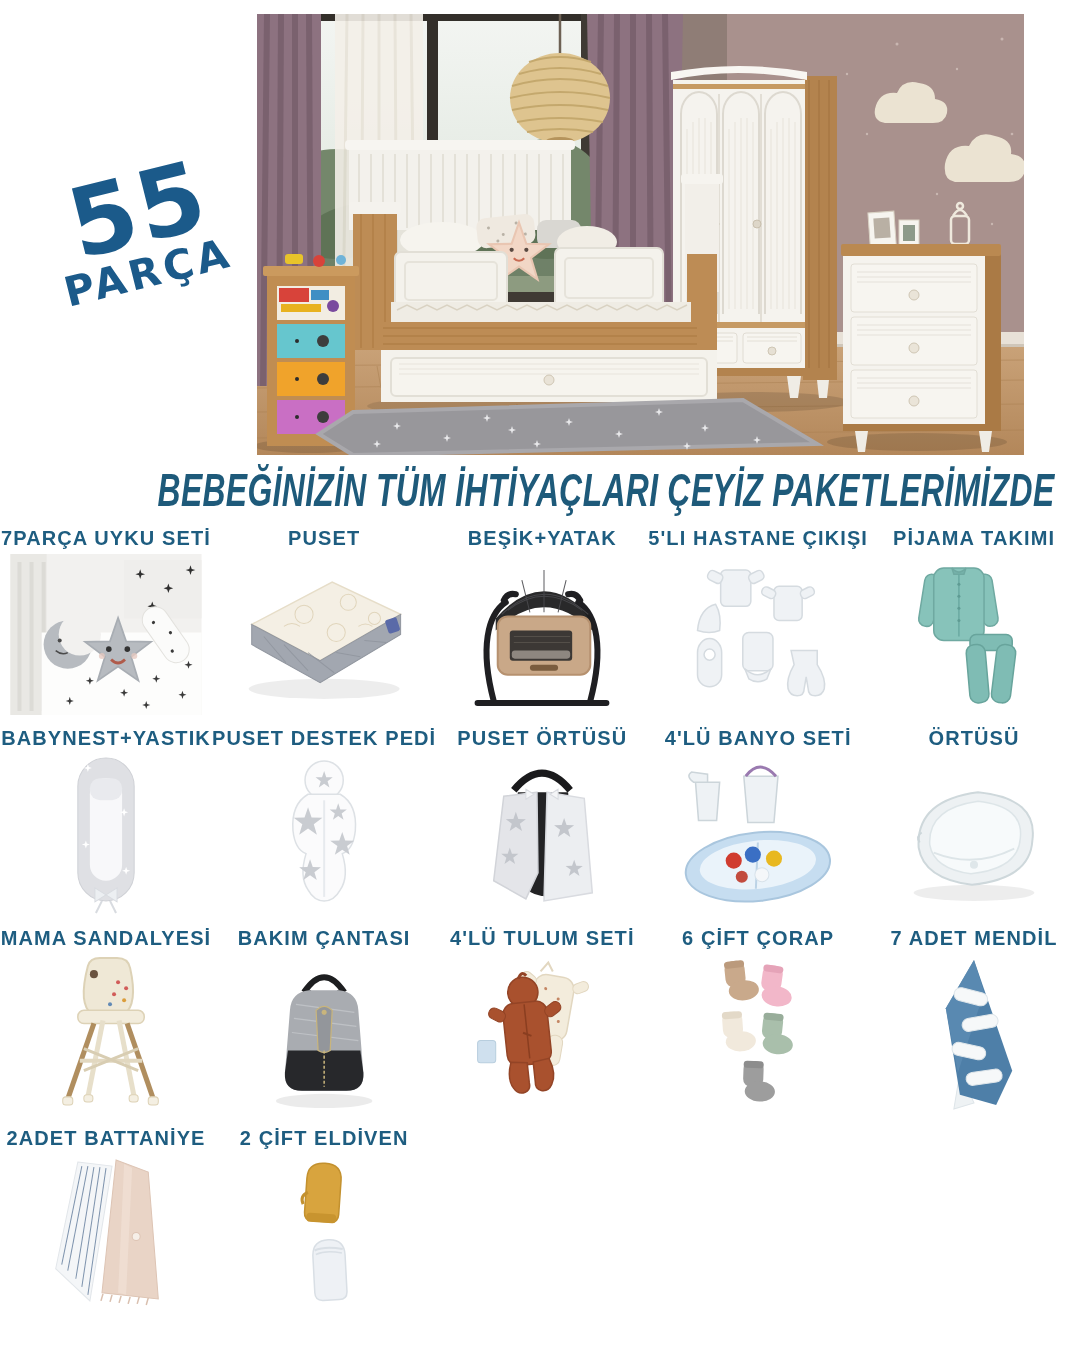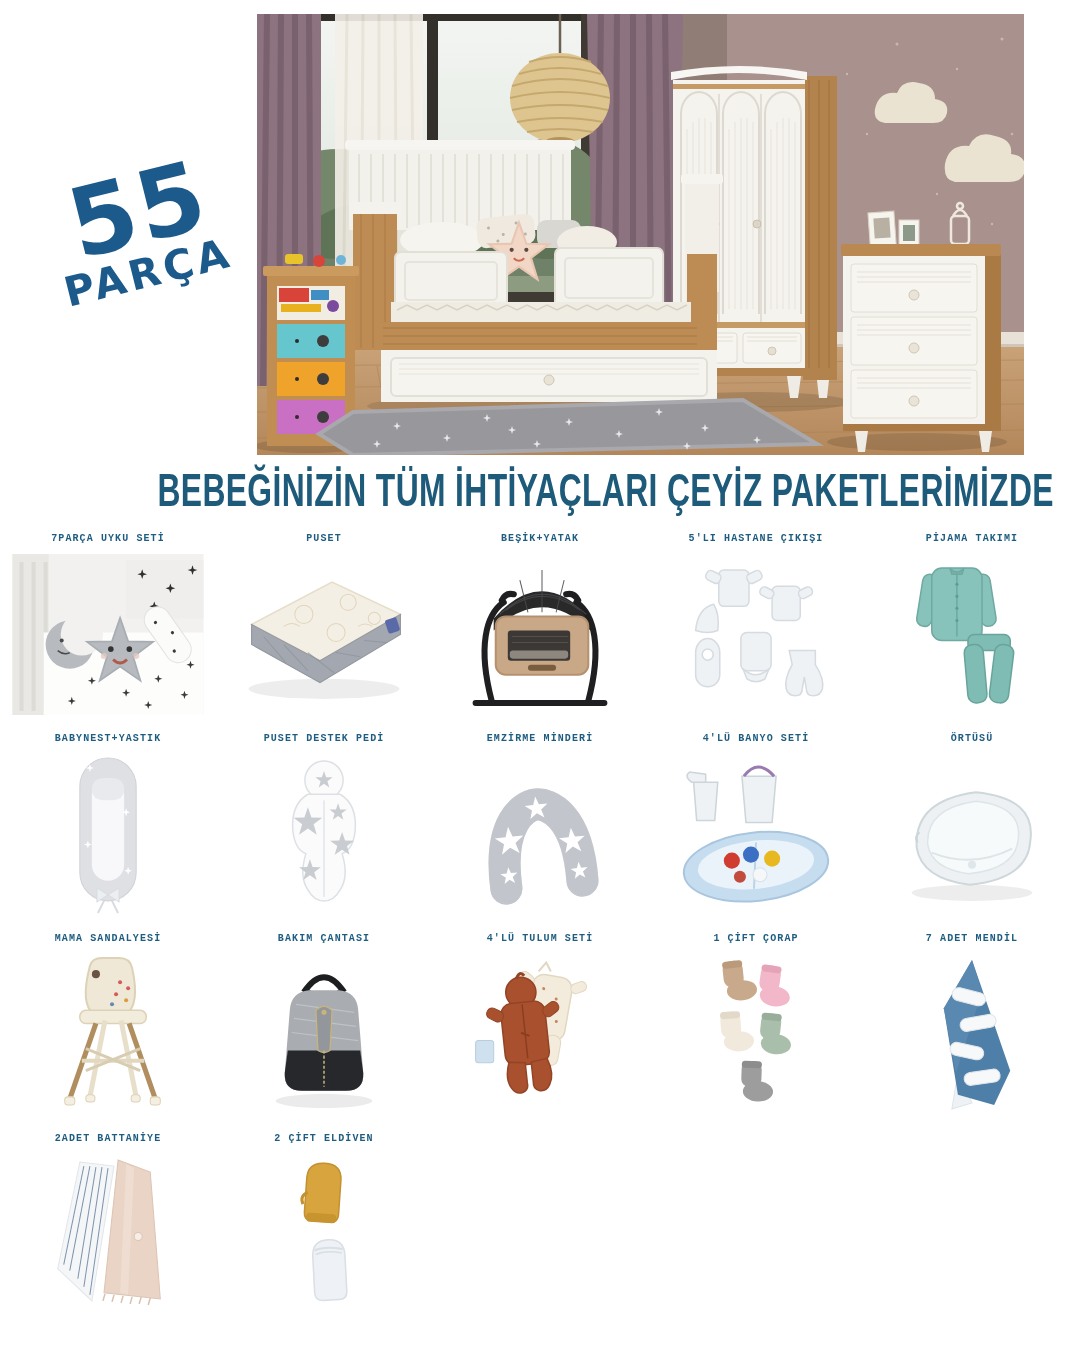--- a/index.html
+++ b/index.html
@@ -14,34 +14,34 @@
   .hero svg{display:block;width:100%;height:100%;}
   
   .badge{
     position:absolute;left:52px;top:168px;transform:rotate(-14deg);
     color:#1b5a8a;font-family:"DejaVu Sans","Liberation Sans",sans-serif;
     font-weight:800;text-align:left;line-height:0.9;
   }
   .badge .big{font-size:96px;letter-spacing:2px;margin-left:22px;display:block;}
   .badge .small{font-size:41px;letter-spacing:4px;display:block;margin-top:2px;}
   
-  .heading-wrap{position:absolute;top:466px;left:0;width:944px;text-align:center;}
+  .heading-wrap{position:absolute;top:466px;left:0;width:944px;text-align:center;font-style:italic;}
   .heading{
     display:inline-block;font-weight:700;font-size:43px;color:#1e5a7a;
     transform:scale(0.74,1.08);transform-origin:center;white-space:nowrap;letter-spacing:0.5px;
   }
   
   .grid{
     position:absolute;top:524px;left:0;width:1080px;
     display:grid;grid-template-columns:repeat(5,1fr);grid-auto-rows:200px;
   }
   .cell{display:flex;flex-direction:column;align-items:center;}
   .cell-label{
     height:28px;display:flex;align-items:center;justify-content:center;
-    font-size:10px;font-weight:700;letter-spacing:1.1px;color:#1e5d80;white-space:nowrap;font-family:Liberation Mono, monospace;
+    font-size:20px;font-weight:700;letter-spacing:1.1px;color:#1e5d80;white-space:nowrap;
   }
   .cell-img{width:100%;height:166px;}
   .cell-img svg{display:block;width:100%;height:100%;}
 </style>
 </head>
 <body>
 
 <div class="hero">
 <svg viewBox="0 0 767 441" preserveAspectRatio="none">
   <defs>
@@ -574,39 +574,39 @@
           <path transform="translate(84,70) scale(0.5)" d="M0,-30 L7,-9.7 L28.5,-9.3 L11.4,3.7 L17.6,24.3 L0,12 L-17.6,24.3 L-11.4,3.7 L-28.5,-9.3 L-7,-9.7 Z"></path>
           <path transform="translate(118,92) scale(0.42)" d="M0,-30 L7,-9.7 L28.5,-9.3 L11.4,3.7 L17.6,24.3 L0,12 L-17.6,24.3 L-11.4,3.7 L-28.5,-9.3 L-7,-9.7 Z"></path>
           <path transform="translate(86,118) scale(0.38)" d="M0,-30 L7,-9.7 L28.5,-9.3 L11.4,3.7 L17.6,24.3 L0,12 L-17.6,24.3 L-11.4,3.7 L-28.5,-9.3 L-7,-9.7 Z"></path>
           <path transform="translate(114,60) scale(0.3)" d="M0,-30 L7,-9.7 L28.5,-9.3 L11.4,3.7 L17.6,24.3 L0,12 L-17.6,24.3 L-11.4,3.7 L-28.5,-9.3 L-7,-9.7 Z"></path>
           <path transform="translate(100,28) scale(0.3)" d="M0,-30 L7,-9.7 L28.5,-9.3 L11.4,3.7 L17.6,24.3 L0,12 L-17.6,24.3 L-11.4,3.7 L-28.5,-9.3 L-7,-9.7 Z"></path>
         </g>
       </svg>
     </div>
   </div>
 
-
-  <div class="cell">
-    <div class="cell-label">EMZİRME MİNDERİ</div>
-    <div class="cell-img">
-      <svg viewBox="0 0 200 165">
-        <g transform="rotate(-6 100 90)">
-          <path d="M62,132 C60,66 88,52 100,52 C112,52 140,66 138,132" stroke="#c6c9ce" stroke-width="32" fill="none" stroke-linecap="round"></path>
-          <path d="M62,132 C60,66 88,52 100,52 C112,52 140,66 138,132" stroke="#b9bcc2" stroke-width="32" fill="none" stroke-linecap="round" opacity="0.25"></path>
-          <g fill="#ffffff">
-            <path transform="translate(70,86) scale(0.5)" d="M0,-30 L7,-9.7 L28.5,-9.3 L11.4,3.7 L17.6,24.3 L0,12 L-17.6,24.3 L-11.4,3.7 L-28.5,-9.3 L-7,-9.7 Z"></path>
-            <path transform="translate(100,56) scale(0.4)" d="M0,-30 L7,-9.7 L28.5,-9.3 L11.4,3.7 L17.6,24.3 L0,12 L-17.6,24.3 L-11.4,3.7 L-28.5,-9.3 L-7,-9.7 Z"></path>
-            <path transform="translate(132,92) scale(0.45)" d="M0,-30 L7,-9.7 L28.5,-9.3 L11.4,3.7 L17.6,24.3 L0,12 L-17.6,24.3 L-11.4,3.7 L-28.5,-9.3 L-7,-9.7 Z"></path>
-            <path transform="translate(66,120) scale(0.3)" d="M0,-30 L7,-9.7 L28.5,-9.3 L11.4,3.7 L17.6,24.3 L0,12 L-17.6,24.3 L-11.4,3.7 L-28.5,-9.3 L-7,-9.7 Z"></path>
-            <path transform="translate(136,122) scale(0.3)" d="M0,-30 L7,-9.7 L28.5,-9.3 L11.4,3.7 L17.6,24.3 L0,12 L-17.6,24.3 L-11.4,3.7 L-28.5,-9.3 L-7,-9.7 Z"></path>
-          </g>
-        </g>
-      </svg>
-    </div>
-  </div>
+  <div class="cell">
+    <div class="cell-label">PUSET ÖRTÜSÜ</div>
+    <div class="cell-img">
+      <svg viewBox="0 0 200 165">
+        <path d="M72,38 Q100,4 128,38" stroke="#1a1a1c" stroke-width="7" fill="none"></path>
+        <path d="M76,40 q-6,60 4,92 q10,14 40,12 q12,-30 6,-104 Z" fill="#232325"></path>
+        <path d="M95,40 L62,44 L52,128 L84,146 L96,120 Z" fill="#e4e5e9" stroke="#d2d4d9" stroke-width="1.5"></path>
+        <path d="M105,40 L142,46 L150,140 L102,148 Z" fill="#eceef1" stroke="#d9dbe0" stroke-width="1.5"></path>
+        <path d="M92,42 l-8,-5 v10 Z M108,42 l8,-5 v10 Z" fill="#f4f5f7" stroke="#d9dbe0"></path>
+        <g fill="#c3c6cc">
+          <path transform="translate(74,70) scale(0.35)" d="M0,-30 L7,-9.7 L28.5,-9.3 L11.4,3.7 L17.6,24.3 L0,12 L-17.6,24.3 L-11.4,3.7 L-28.5,-9.3 L-7,-9.7 Z"></path>
+          <path transform="translate(68,104) scale(0.3)" d="M0,-30 L7,-9.7 L28.5,-9.3 L11.4,3.7 L17.6,24.3 L0,12 L-17.6,24.3 L-11.4,3.7 L-28.5,-9.3 L-7,-9.7 Z"></path>
+          <path transform="translate(122,76) scale(0.35)" d="M0,-30 L7,-9.7 L28.5,-9.3 L11.4,3.7 L17.6,24.3 L0,12 L-17.6,24.3 L-11.4,3.7 L-28.5,-9.3 L-7,-9.7 Z"></path>
+          <path transform="translate(132,116) scale(0.3)" d="M0,-30 L7,-9.7 L28.5,-9.3 L11.4,3.7 L17.6,24.3 L0,12 L-17.6,24.3 L-11.4,3.7 L-28.5,-9.3 L-7,-9.7 Z"></path>
+        </g>
+      </svg>
+    </div>
+  </div>
+
 
   <div class="cell">
     <div class="cell-label">4'LÜ BANYO SETİ</div>
     <div class="cell-img">
       <svg viewBox="0 0 200 165">
         <g fill="#eef2f5" stroke="#ccd5da" stroke-width="1.5">
           <path d="M38,30 h24 l-3,38 h-18 Z"></path>
           <path d="M36,30 q-8,-6 -2,-10 l16,2 v8 Z"></path>
           <path d="M86,24 h34 l-4,46 h-26 Z"></path>
         </g>
@@ -717,21 +717,21 @@
           <path d="M-19,58 q-6,16 0,26 q4,7 11,5 q6,-2 5,-9 l0,-20 Z" fill="#a9512e" stroke="#934426" stroke-width="1.5"></path>
           <path d="M19,58 q6,16 0,26 q-4,7 -11,5 q-6,-2 -5,-9 l0,-20 Z" fill="#a9512e" stroke="#934426" stroke-width="1.5"></path>
           <line x1="0" y1="2" x2="0" y2="56" stroke="#8a3e20" stroke-width="1.5"></line>
           <line x1="-4" y1="30" x2="4" y2="34" stroke="#8a3e20" stroke-width="2"></line>
         </g>
       </svg>
     </div>
   </div>
 
   <div class="cell">
-    <div class="cell-label">1 ÇİFT ÇORAP</div>
+    <div class="cell-label">6 ÇİFT ÇORAP</div>
     <div class="cell-img">
       <svg viewBox="0 0 200 165">
         <g transform="translate(66,10) rotate(-6)">
           <rect x="0" y="0" width="20" height="26" rx="8" fill="#c9a98b"></rect>
             <ellipse cx="17" cy="30" rx="15" ry="10" fill="#c9a98b"></ellipse>
           <rect x="0" y="0" width="20" height="7" rx="3.5" fill="#bb9a7c"></rect>
         </g>
         <g transform="translate(106,12) rotate(8)">
           <rect x="0" y="0" width="20" height="26" rx="8" fill="#f2b7c9"></rect>
             <ellipse cx="17" cy="30" rx="15" ry="10" fill="#f2b7c9"></ellipse>

